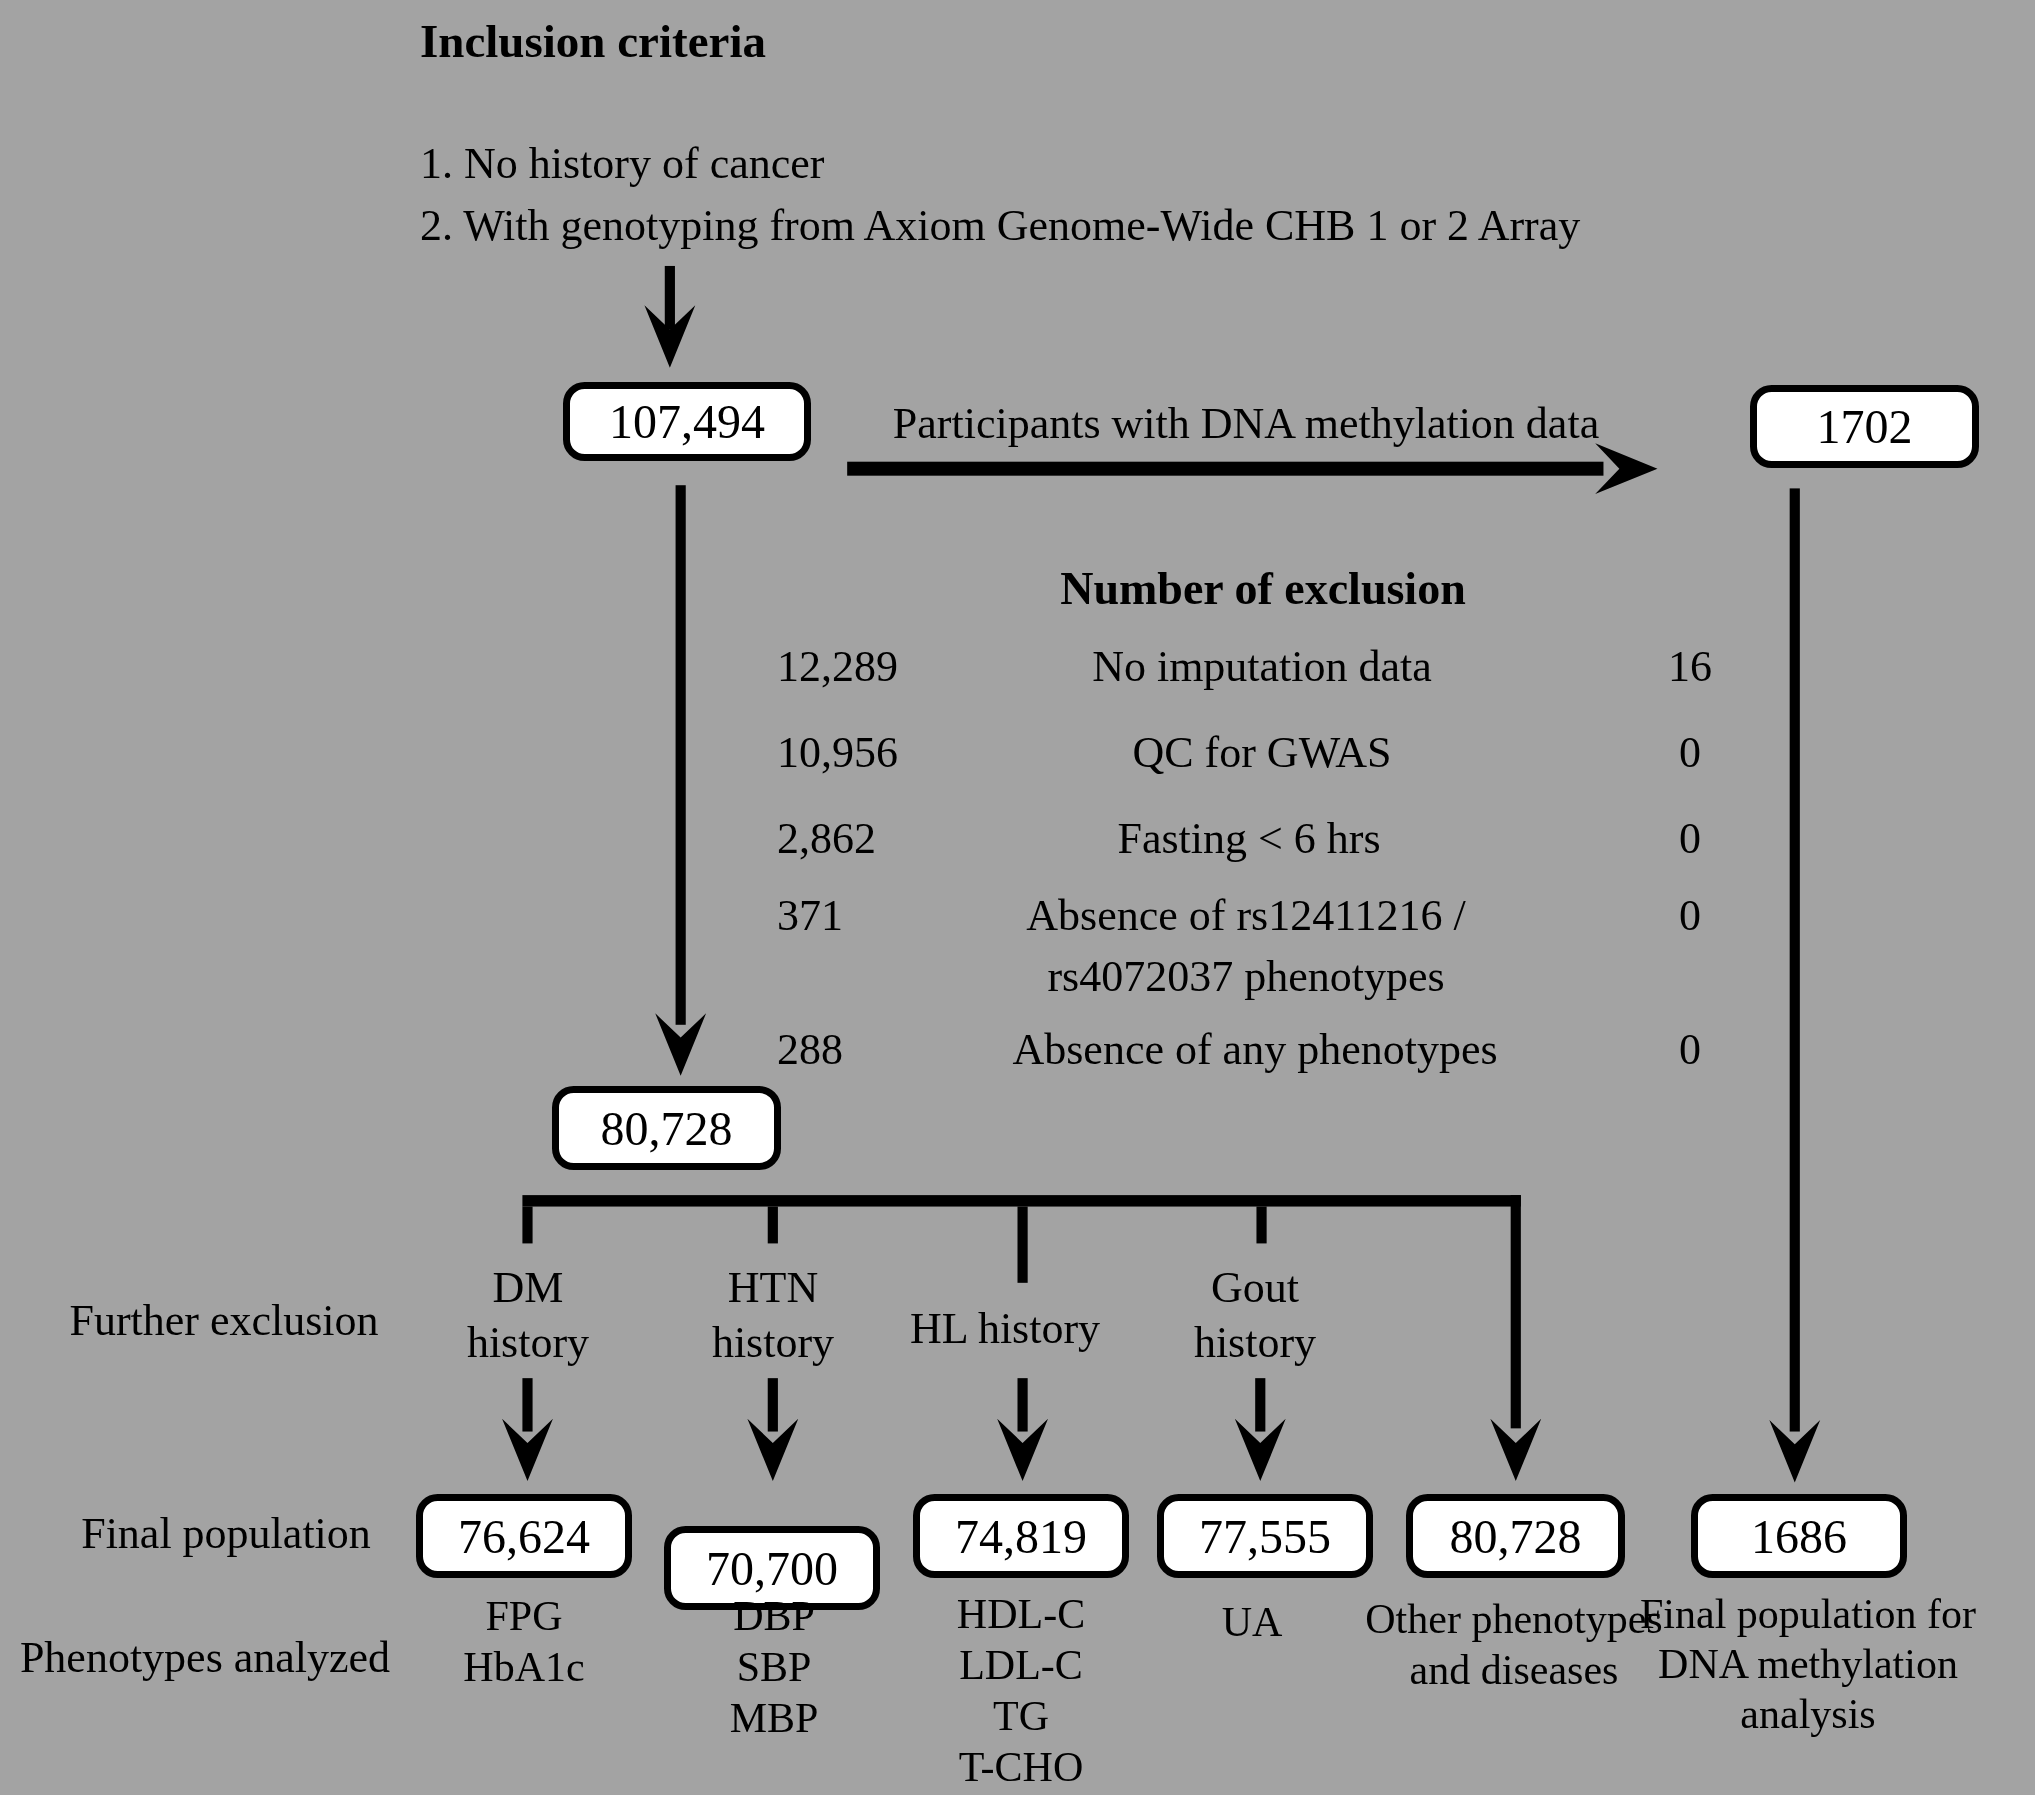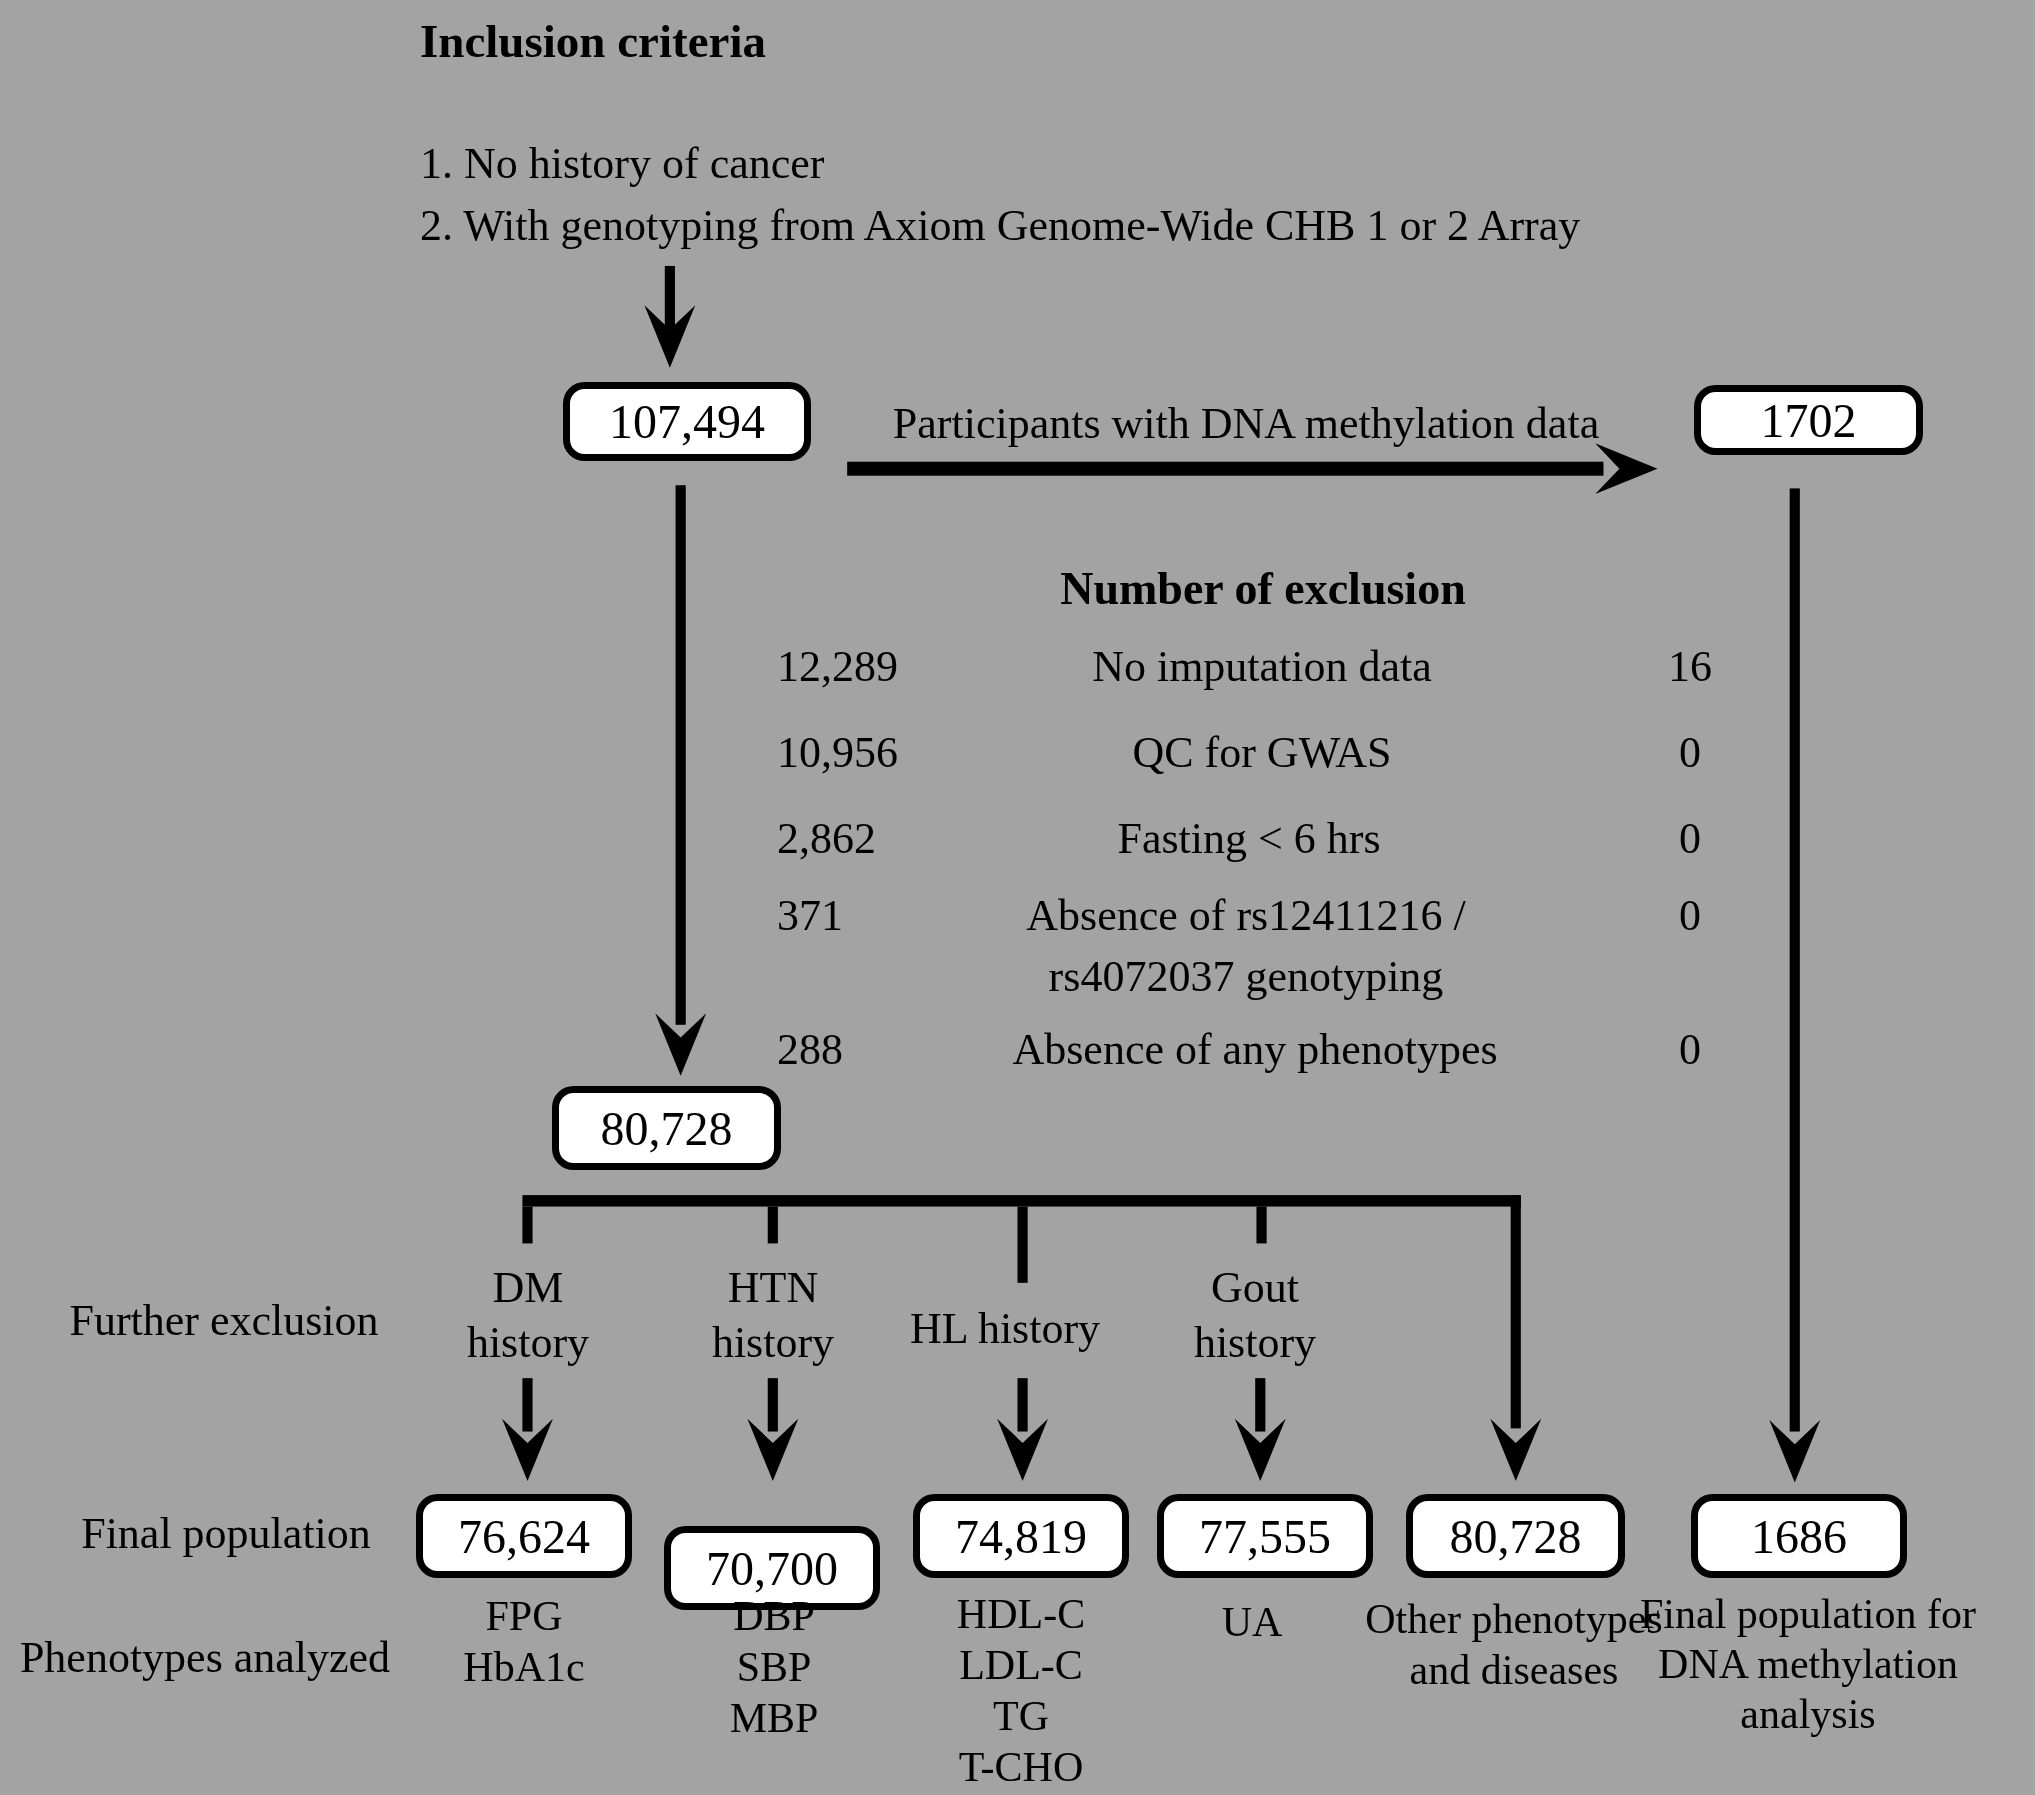--- a/index.html
+++ b/index.html
@@ -58,39 +58,39 @@
       <path d="M 1983 2330 L 1943 2232 L 1983 2270 L 2023 2232 Z"></path>
     </g>
   </svg>
 
   <div class="txt bold" style="left:420px;top:14px;font-size:47px;">Inclusion criteria</div>
   <div class="txt vcenter" style="left:420px;top:163px;">1. No history of cancer</div>
   <div class="txt vcenter" style="left:420px;top:225px;">2. With genotyping from Axiom Genome-Wide CHB 1 or 2 Array</div>
 
   <div class="box" style="left:563px;top:382px;width:248px;height:79px;">107,494</div>
   <div class="txt center" style="left:1246px;top:423px;text-align:center;">Participants with DNA methylation data</div>
-  <div class="box" style="left:1694px;top:385px;width:229px;height:70px;font-family:Liberation Serif, serif;">1702</div>
+  <div class="box" style="left:1750px;top:385px;width:229px;height:83px;font-family:Liberation Serif, serif;">1702</div>
 
   <div class="txt center bold" style="left:1263px;top:588px;font-size:46px;">Number of exclusion</div>
 
   <div class="txt vcenter" style="left:777px;top:666px;">12,289</div>
   <div class="txt center" style="left:1262px;top:666px;">No imputation data</div>
   <div class="txt center" style="left:1690px;top:666px;">16</div>
 
   <div class="txt vcenter" style="left:777px;top:752px;">10,956</div>
   <div class="txt center" style="left:1262px;top:752px;">QC for GWAS</div>
   <div class="txt center" style="left:1690px;top:752px;">0</div>
 
   <div class="txt vcenter" style="left:777px;top:838px;">2,862</div>
   <div class="txt center" style="left:1249px;top:838px;">Fasting &lt; 6 hrs</div>
   <div class="txt center" style="left:1690px;top:838px;">0</div>
 
   <div class="txt vcenter" style="left:777px;top:915px;">371</div>
   <div class="txt center" style="left:1246px;top:915px;">Absence of rs12411216 /</div>
-  <div class="txt center" style="left:1246px;top:976px;">rs4072037 genotyping</div>
+  <div class="txt center" style="left:1246px;top:976px;">rs4072037 phenotypes</div>
   <div class="txt center" style="left:1690px;top:915px;">0</div>
 
   <div class="txt vcenter" style="left:777px;top:1049px;">288</div>
   <div class="txt center" style="left:1255px;top:1049px;">Absence of any phenotypes</div>
   <div class="txt center" style="left:1690px;top:1049px;">0</div>
 
   <div class="box" style="left:552px;top:1086px;width:229px;height:84px;">80,728</div>
 
   <div class="txt center" style="left:224px;top:1320px;">Further exclusion</div>
 

